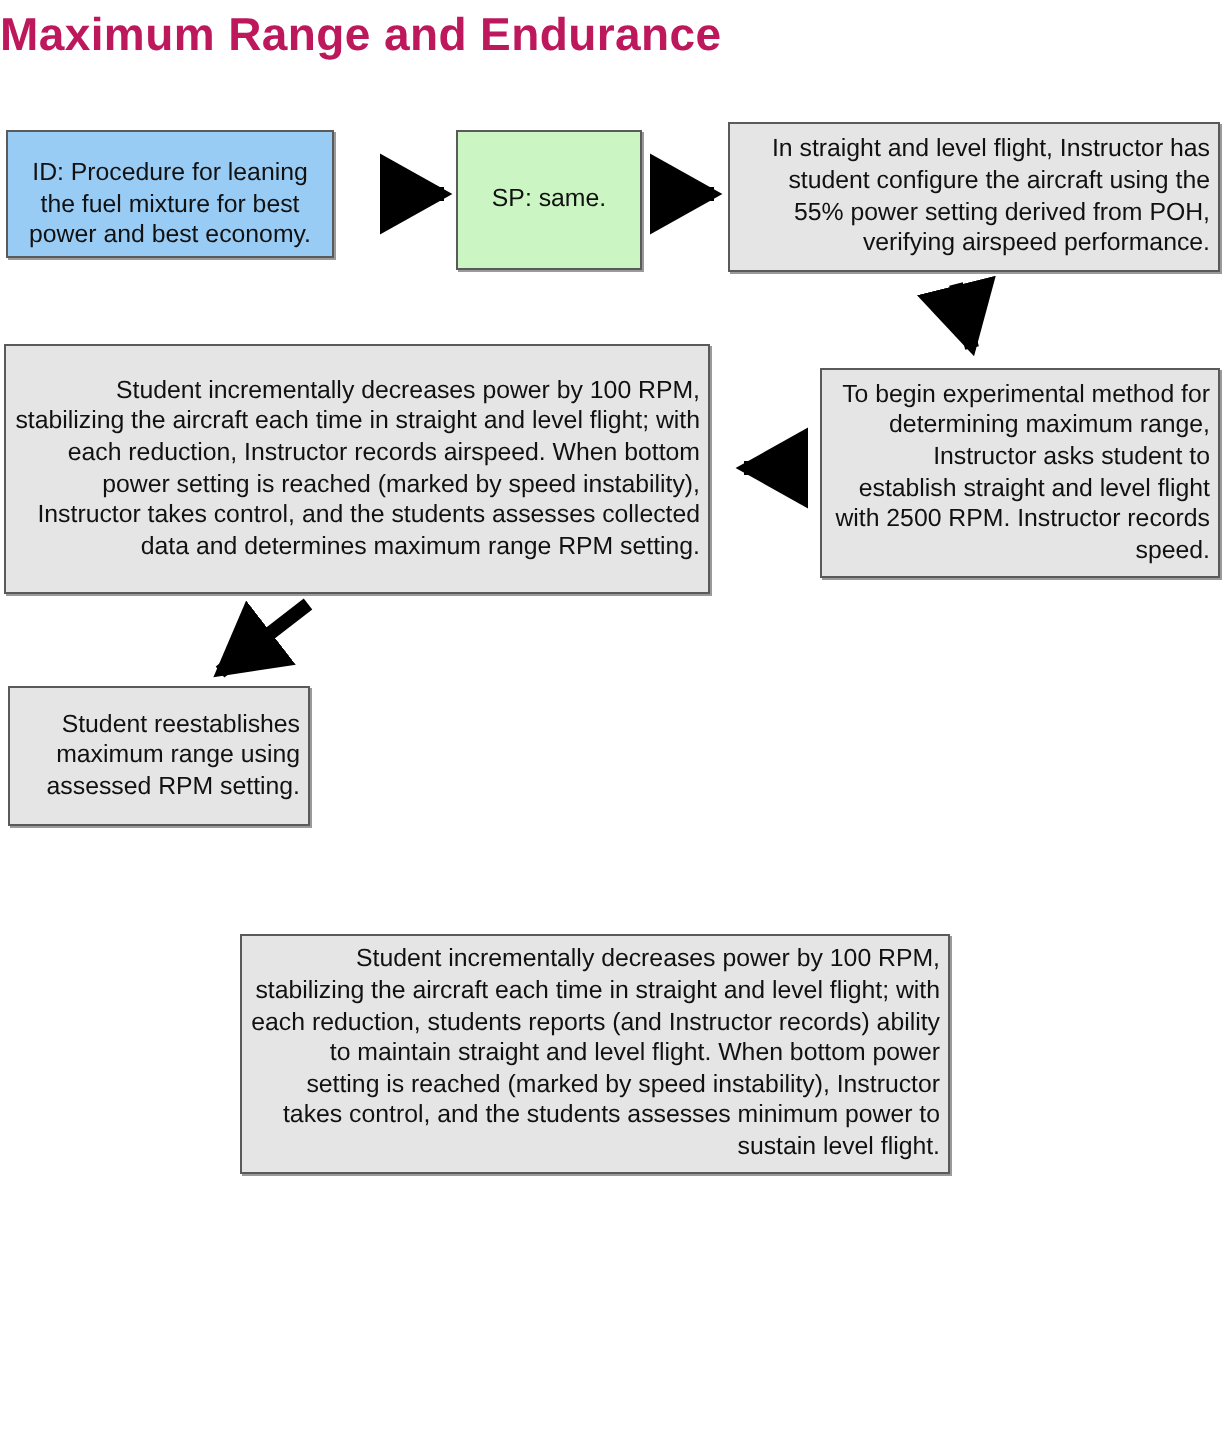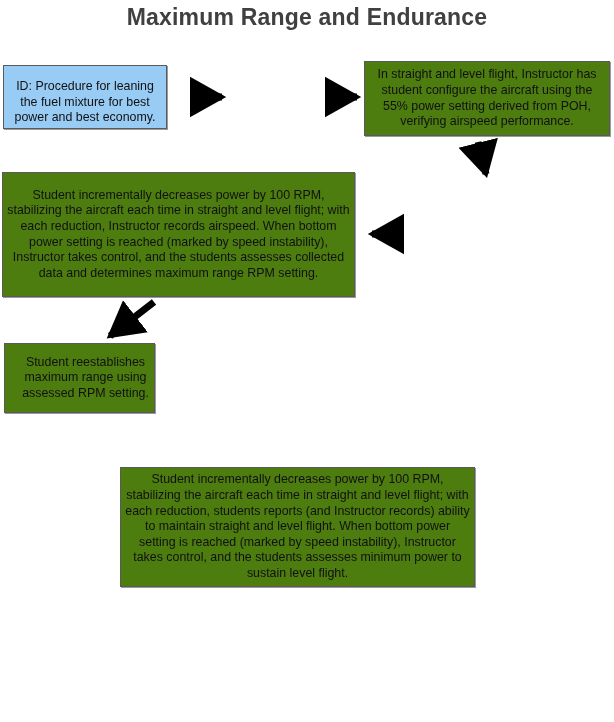--- a/index.html
+++ b/index.html
@@ -18,22 +18,22 @@
     position: absolute;
     left: 0; top: 0;
     width: 614px;
     height: 722px;
   }
   .title {
     position: absolute;
     left: 0;
     top: 4px;
     width: 614px;
-    text-align: center;
-    color: #404040;
+    text-align: left;
+    color: #be185d;
     font-size: 23px;
     font-weight: bold;
     letter-spacing: 0.2px;
     font-family: "Liberation Sans", sans-serif;
   }
   .node {
     position: absolute;
     box-sizing: border-box;
     border: 1px solid #5a5a5a;
     box-shadow: 1px 1px 0 #9a9a9a;
@@ -42,21 +42,21 @@
     justify-content: center;
     text-align: center;
     color: #111111;
     font-size: 12.4px;
     line-height: 15.6px;
     font-family: "Liberation Sans", sans-serif;
     padding: 2px 4px;
   }
   .node.blue  { background: #99ccf5; }
   .node.green { background: #ccf5c4; }
-  .node.pink  { background: #4d7c0f; }
+  .node.pink  { background: #e5e5e5; text-align: right; }
 
   .node .txt { display: block; width: 100%; }
 
   svg.arrows {
     position: absolute;
     left: 0; top: 0;
     width: 614px;
     height: 722px;
     pointer-events: none;
   }
@@ -91,25 +91,31 @@
     <line x1="385" y1="424" x2="338" y2="460" stroke="#000000" stroke-width="7" marker-end="url(#ah)"></line>
     
     <line x1="297" y1="593" x2="297" y2="644" stroke="#000000" stroke-width="7" marker-end="url(#ah)"></line>
   
 
   
   <div class="node blue" style="left:3px; top:65px; width:164px; height:64px;align-items:flex-end;">
     <span class="txt">ID:  Procedure for leaning the fuel mixture for best power and best economy.</span>
   </div>
 
+  <div class="node green" style="left:228px; top:65px; width:93px; height:70px;">
+    <span class="txt">SP: same.</span>
+  </div>
 
   <div class="node pink" style="left:364px; top:61px; width:246px; height:75px;">
     <span class="txt">In straight and level flight, Instructor has student configure the aircraft using the 55% power setting derived from POH, verifying airspeed performance.</span>
   </div>
 
+  <div class="node pink" style="left:410px; top:184px; width:200px; height:105px;">
+    <span class="txt">To begin experimental method for determining maximum range, Instructor asks student to establish straight and level flight with 2500 RPM.  Instructor records speed.</span>
+  </div>
 
   <div class="node pink" style="left:2px; top:172px; width:353px; height:125px;">
     <span class="txt">Student incrementally decreases power by 100 RPM, stabilizing the aircraft each time in straight and level flight; with each reduction, Instructor records airspeed.  When bottom power setting is reached (marked by speed instability), Instructor takes control, and the students assesses collected data and determines maximum range RPM setting.</span>
   </div>
 
   <div class="node pink" style="left:4px; top:343px; width:151px; height:70px;padding-left:16px;">
     <span class="txt">Student reestablishes maximum range using assessed RPM setting.</span>
   </div>
 
 

